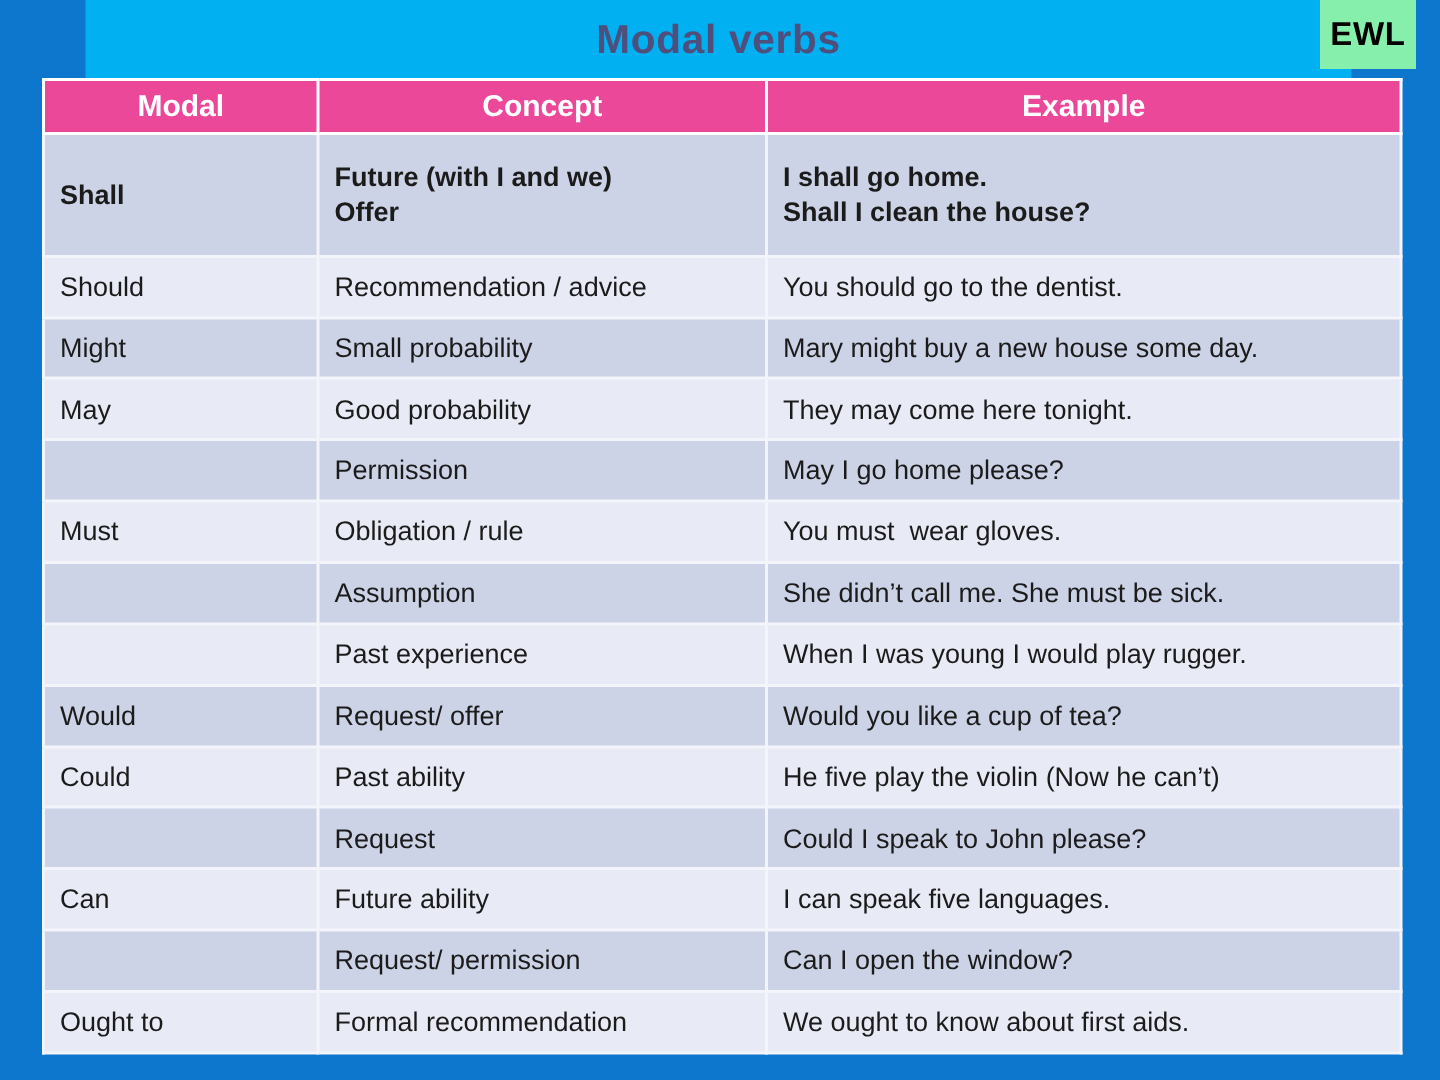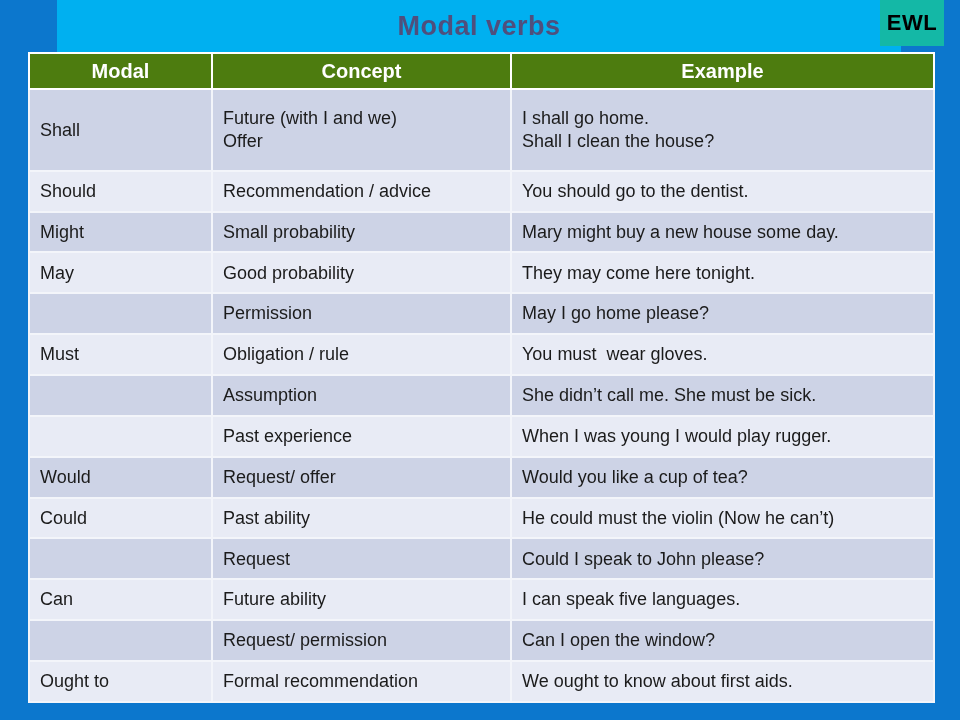--- a/index.html
+++ b/index.html
@@ -26,21 +26,21 @@
   .page-title {
     font-size: 27px;
     font-weight: bold;
     color: #4f4f7d;
     letter-spacing: 0.5px;
   }
   .logo-box {
     position: absolute;
     left: 880px; top: 0;
     width: 64px; height: 46px;
-    background: #14b8a6;
+    background: #86efac;
     display: flex;
     align-items: center;
     justify-content: center;
   }
   .logo-text {
     font-size: 22px;
     font-weight: bold;
     color: #000000;
     letter-spacing: 0.5px;
   }
@@ -54,41 +54,41 @@
     width: 100%;
     height: 100%;
     table-layout: fixed;
   }
   table.modal-table th,
   table.modal-table td {
     border: 2px solid #f3f5fa;
     box-sizing: border-box;
   }
   table.modal-table th {
-    background: #4d7c0f;
+    background: #ec4899;
     border-color: #ffffff;
     color: #ffffff;
     font-size: 20px;
     font-weight: bold;
     text-align: center;
     height: 36px;
     padding: 2px 6px;
     margin-top: 33px;
   }
   table.modal-table td {
     font-size: 18px;
     color: #1b1b1b;
     text-align: left;
     vertical-align: middle;
     padding: 3px 10px;
     white-space: pre-wrap;
     line-height: 1.25;
   }
   tbody tr { height: 39px; }
-  tbody tr.tall { height: 78px; }
+  tbody tr.tall { height: 78px; font-weight: bold; }
   tbody tr:nth-child(odd) td  { background: #cdd3e6; }
   tbody tr:nth-child(even) td { background: #e8ebf5; }
 </style>
 </head>
 <body>
 
 <div class="slide">
 
   <div class="title-band">
     <span class="page-title">Modal verbs</span>
@@ -156,21 +156,21 @@
           <td>When I was young I would play rugger.</td>
         </tr>
         <tr>
           <td>Would</td>
           <td>Request/ offer</td>
           <td>Would you like a cup of tea?</td>
         </tr>
         <tr>
           <td>Could</td>
           <td>Past ability</td>
-          <td>He could must the violin (Now he can’t)</td>
+          <td>He five play the violin (Now he can’t)</td>
         </tr>
         <tr>
           <td></td>
           <td>Request</td>
           <td>Could I speak to John please?</td>
         </tr>
         <tr>
           <td>Can</td>
           <td>Future ability</td>
           <td>I can speak five languages.</td>

